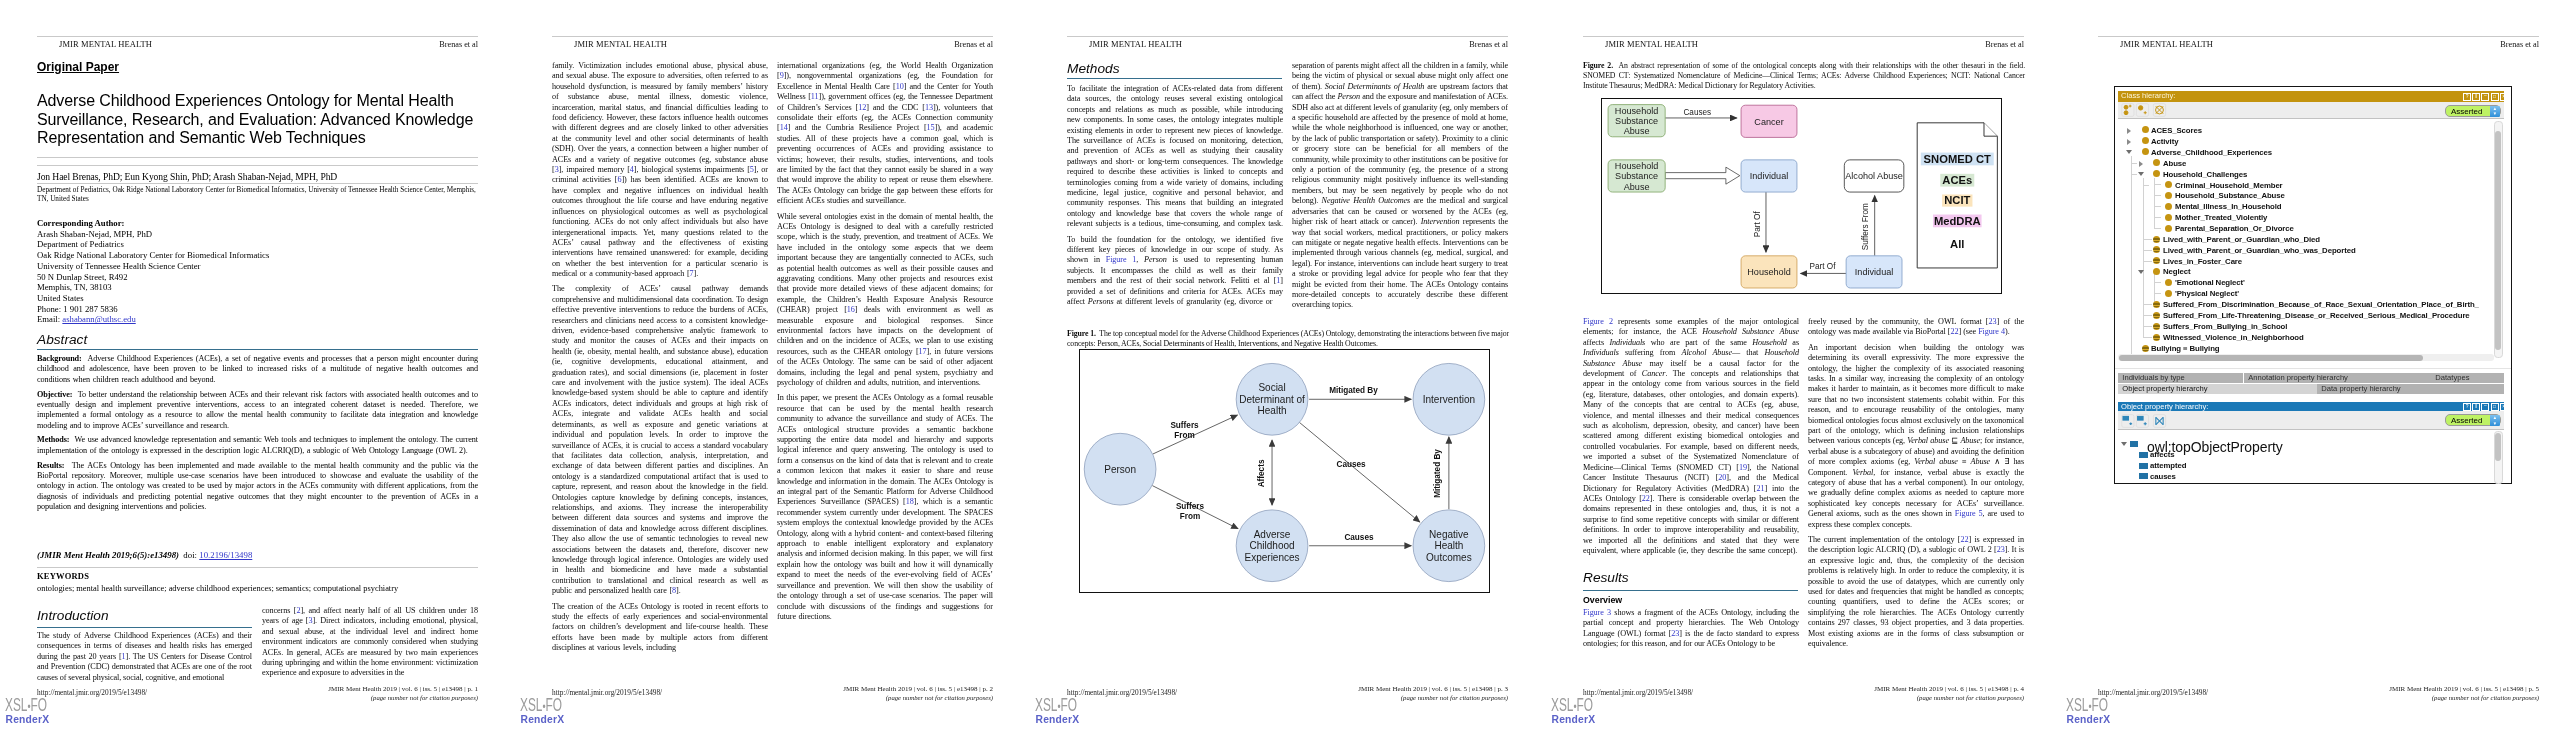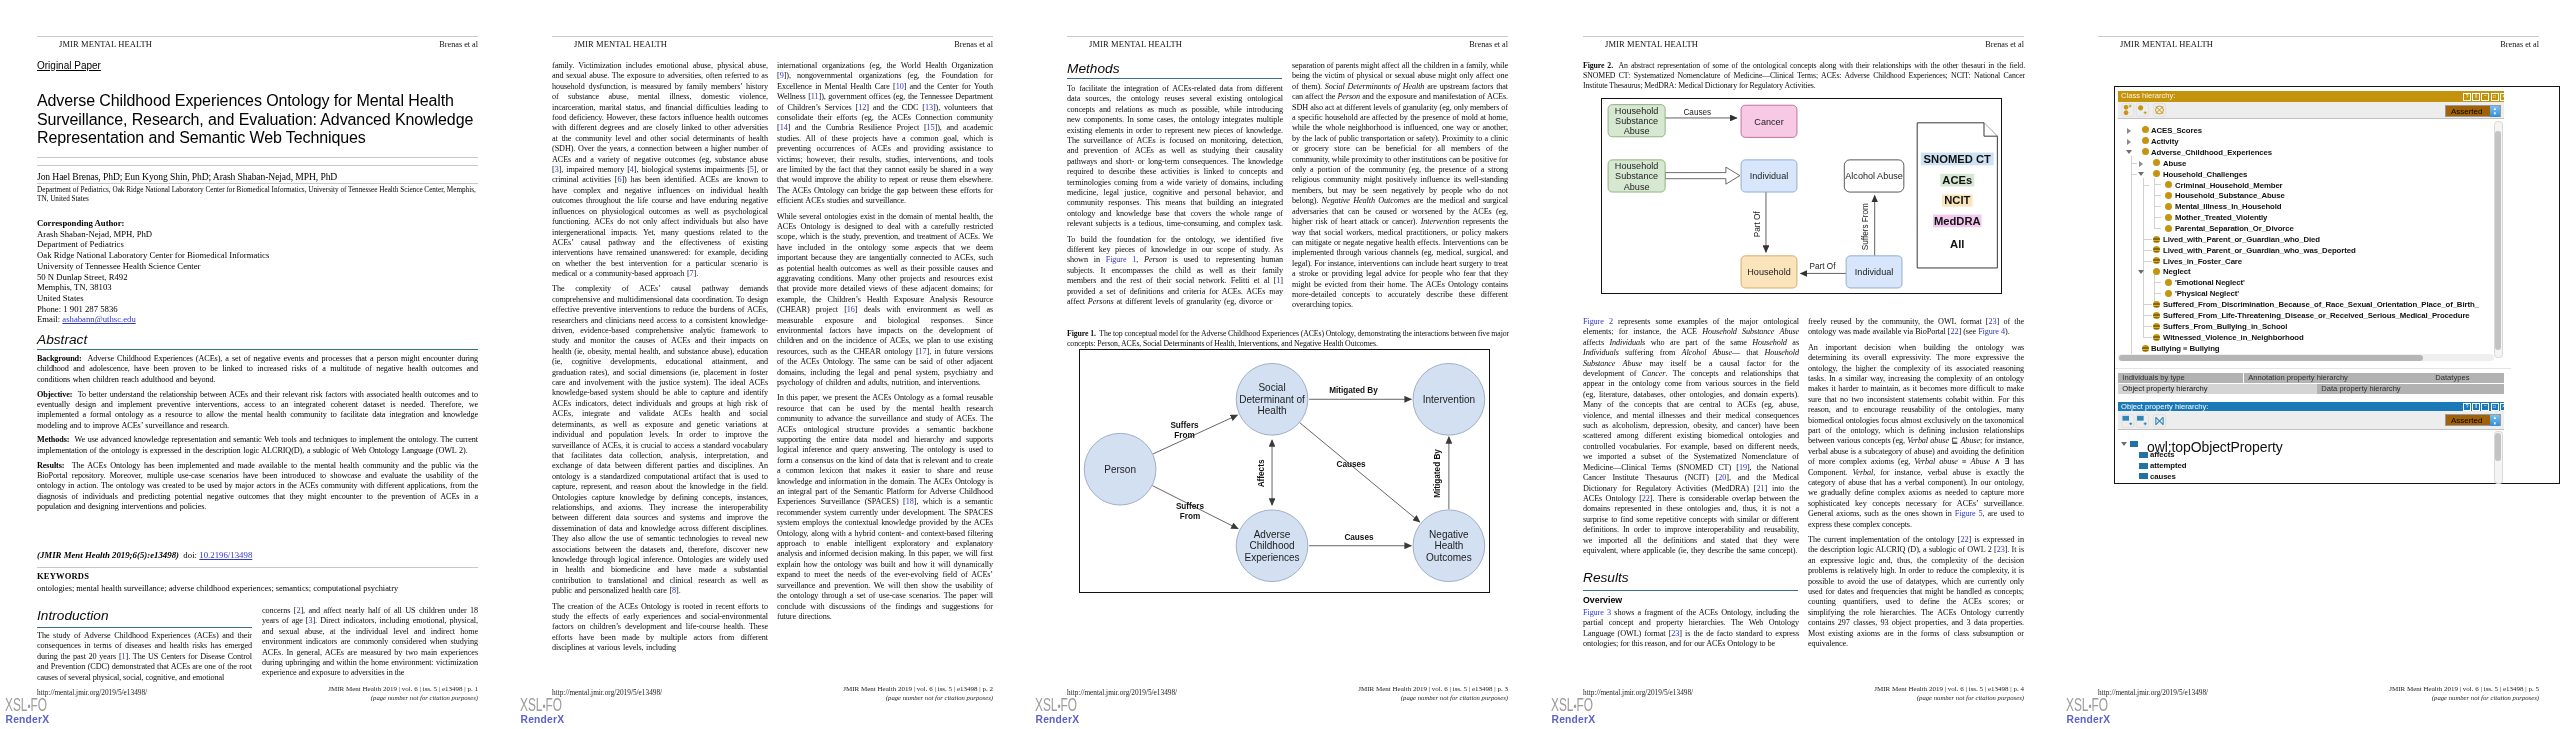--- a/index.html
+++ b/index.html
@@ -25,30 +25,30 @@
 .cap{position:absolute;left:37px;width:442px;font-size:7.8px;letter-spacing:-0.1px;word-spacing:-0.1px;line-height:9.8px;text-align:justify;color:#0b0b0b;}
 .sf{font-family:"Liberation Sans",sans-serif;}
 .tr{position:absolute;font-family:"Liberation Sans",sans-serif;font-weight:bold;font-size:7.8px;letter-spacing:-0.1px;color:#111;white-space:nowrap;}
 .dot{position:absolute;width:7.3px;height:7.3px;border-radius:50%;background:#c59411;}
 .edot{position:absolute;width:7.3px;height:7.3px;border-radius:50%;background:linear-gradient(to bottom,#c59411 0 1.8px,#87690b 1.8px 2.8px,#d8aa2a 2.8px 3.4px,#87690b 3.4px 4.4px,#d8aa2a 4.4px 5px,#87690b 5px 6px,#c59411 6px);}
 .trid{position:absolute;width:0;height:0;border-left:3px solid transparent;border-right:3px solid transparent;border-top:4.3px solid #6e6e6e;}
 .trir{position:absolute;width:0;height:0;border-top:3px solid transparent;border-bottom:3px solid transparent;border-left:4.3px solid #8a8a8a;}
 .wicons{position:absolute;display:flex;gap:1.2px;}
 .wic{width:6px;height:6px;border:0.6px solid #fff;font-size:4.9px;line-height:6px;text-align:center;color:#fff;font-family:"Liberation Sans",sans-serif;}
 .tabcell{position:absolute;height:10.3px;background:#b2b2b2;color:#2e2e2e;font-family:"Liberation Sans",sans-serif;font-size:7.6px;line-height:10.3px;padding-left:4.3px;box-sizing:border-box;}
-.drop{position:absolute;width:56px;height:12px;background:#a16207;border:0.6px solid #9a9a9a;border-radius:0;box-sizing:border-box;font-family:"Liberation Sans",sans-serif;font-size:8px;line-height:11px;padding-left:4.9px;}
+.drop{position:absolute;width:56px;height:12px;background:#bef264;border:0.6px solid #9a9a9a;border-radius:5px;box-sizing:border-box;font-family:"Liberation Sans",sans-serif;font-size:8px;line-height:11px;padding-left:4.9px;}
 .spin{position:absolute;right:0;top:0;width:10.3px;height:11px;background:linear-gradient(#7cc0f0,#2f8fd8);border-radius:0 1.2px 1.2px 0;color:#fff;font-size:4.3px;line-height:5.5px;text-align:center;}
 </style></head>
 <body>
 
 <div class="page" style="left:0">
 <div class="hrule" style="top:36px"></div>
 <div class="hdrL">JMIR MENTAL HEALTH</div>
 <div class="hdrR">Brenas et al</div>
-<div class="abs" style="left:37px;top:60px;font-family:'Liberation Sans',sans-serif;font-size:10px;text-decoration:underline;">Original Paper</div>
+<div class="abs" style="left:37px;top:60px;font-family:'Liberation Sans',sans-serif;font-size:12px;text-decoration:underline;font-weight:bold;">Original Paper</div>
 <div class="abs" style="left:37px;top:92px;width:451px;font-family:'Liberation Sans',sans-serif;font-size:16px;line-height:18.5px;letter-spacing:-0.1px;color:#000;">Adverse Childhood Experiences Ontology for Mental Health Surveillance, Research, and Evaluation: Advanced Knowledge Representation and Semantic Web Techniques</div>
 <div class="hrule" style="top:157px"></div>
 <div class="hrule" style="top:165px"></div>
 <div class="abs" style="left:37px;top:171px;font-size:9.6px;letter-spacing:-0.1px;">Jon Hael Brenas, PhD; Eun Kyong Shin, PhD; Arash Shaban-Nejad, MPH, PhD</div>
 <div class="hrule" style="top:183px"></div>
 <div class="abs" style="left:37px;top:186px;width:441px;font-size:7.2px;line-height:9.4px;text-align:justify;">Department of Pediatrics, Oak Ridge National Laboratory Center for Biomedical Informatics, University of Tennessee Health Science Center, Memphis,<br>TN, United States</div>
 <div class="abs" style="left:37px;top:218px;font-size:8.7px;line-height:10.7px;">
 <span class="b">Corresponding Author:</span><br>
 Arash Shaban-Nejad, MPH, PhD<br>
 Department of Pediatrics<br>
@@ -261,21 +261,21 @@
 <div class="ftR1">JMIR Ment Health 2019 | vol. 6 | iss. 5 | e13498 | p. 4</div>
 <div class="ftR2">(page number not for citation purposes)</div>
 <div class="xslfo">XSL<span style="font-size:13.4px;">•</span>FO</div>
 <div class="rdx">RenderX</div>
 </div>
 
 <div class="page" style="left:2061px">
 <div class="hrule" style="top:36px"></div>
 <div class="hdrL">JMIR MENTAL HEALTH</div>
 <div class="hdrR">Brenas et al</div>
-<div class="abs" id="shot" style="left:53px;top:86px;width:396px;height:396px;border:1.8px solid #151515;background:#fff;padding-left:48px;">
+<div class="abs" id="shot" style="left:53px;top:86px;width:396px;height:396px;border:1.8px solid #151515;background:#fff;">
 
 <div class="abs sf" style="left:3px;top:4.3px;width:386px;height:10.3px;background:#c3930e;color:#fdf6da;font-size:7.6px;line-height:10.3px;padding-left:3px;box-sizing:border-box;">Class hierarchy:</div>
 <div class="wicons" style="left:348px;top:6px;">
         <div class="wic">?</div>
         <div class="wic">‖</div>
         <div class="wic" style="line-height:4.9px;">–</div>
         <div class="wic">□</div>
         <div class="wic">×</div>
       </div>
 

